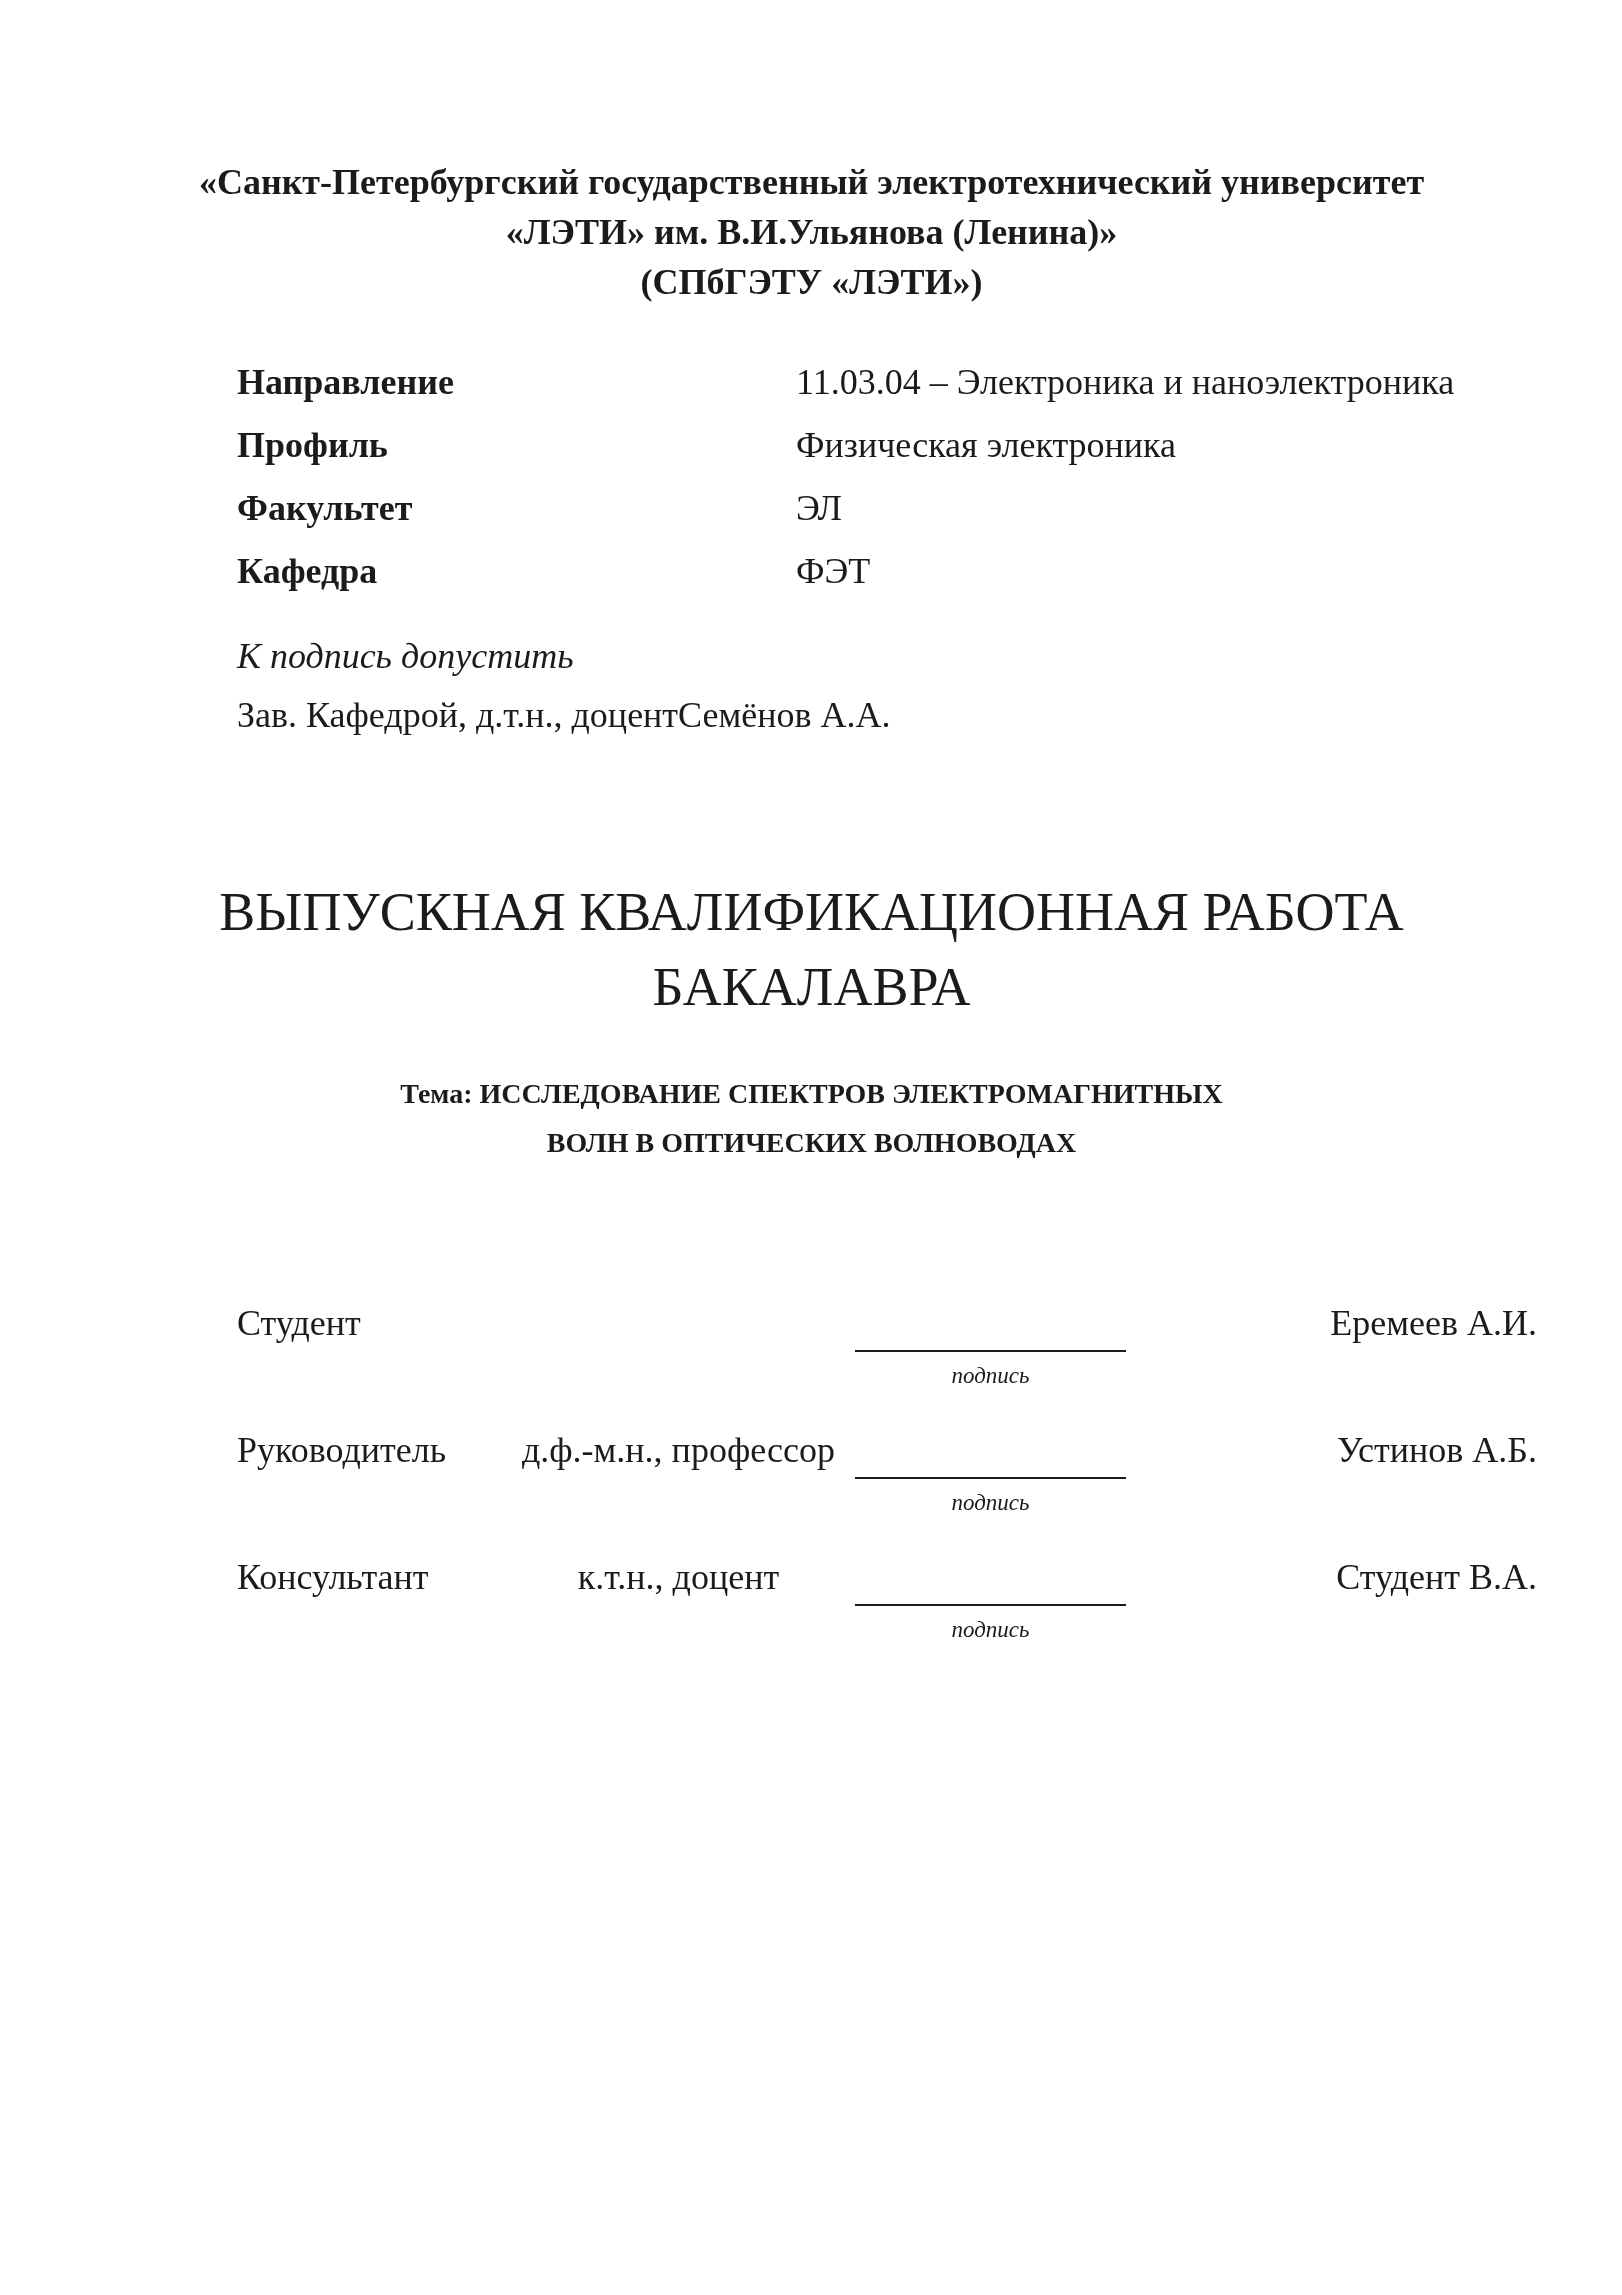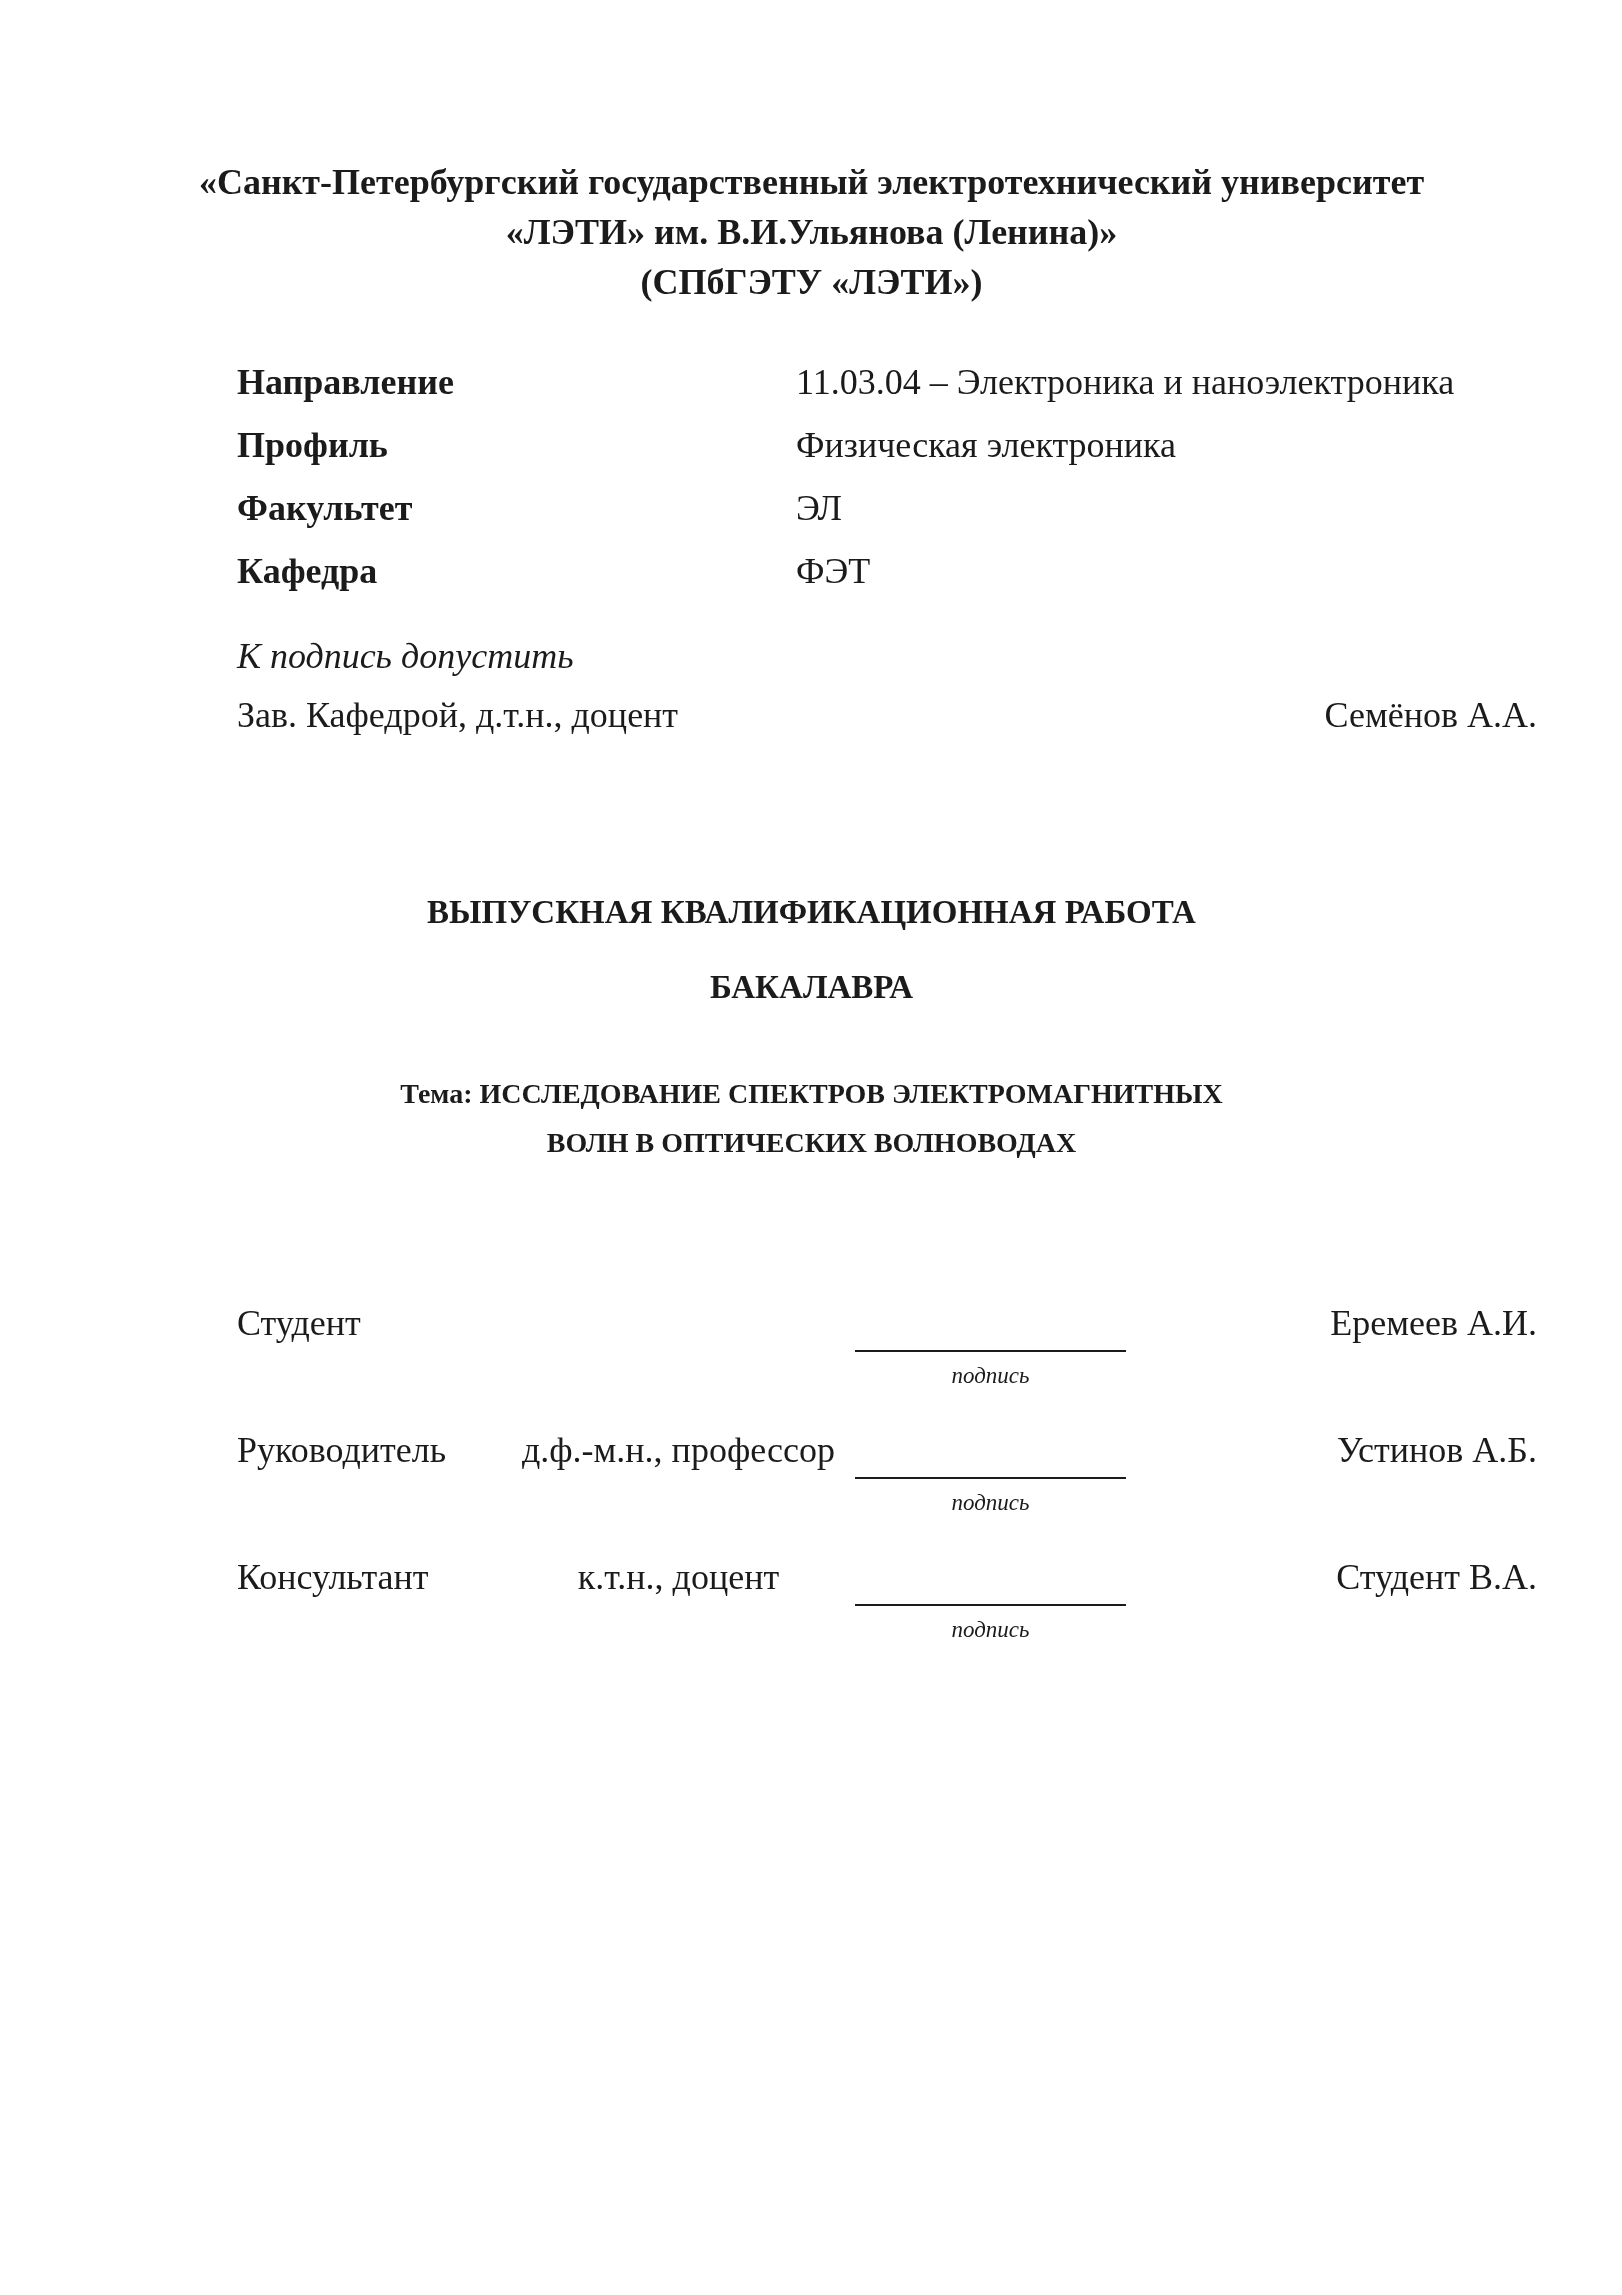--- a/index.html
+++ b/index.html
@@ -61,28 +61,27 @@
   .approval {
     margin-top: 28px;
   }
   .approval-note {
     font-style: italic;
     line-height: 50px;
   }
   .approval-row {
     margin-top: 9.4px;
     display: flex;
-    justify-content: space-between;
     line-height: 50px;
   }
 
   .doc-title {
     margin-top: 135px;
-    font-weight: bold;
-    font-size: 33px;
+    font-weight: normal;
+    font-size: 54px;
     line-height: 75px;
   }
 
   .topic {
     margin-top: 44px;
     font-weight: bold;
     font-size: 28px;
     line-height: 49px;
   }
 

